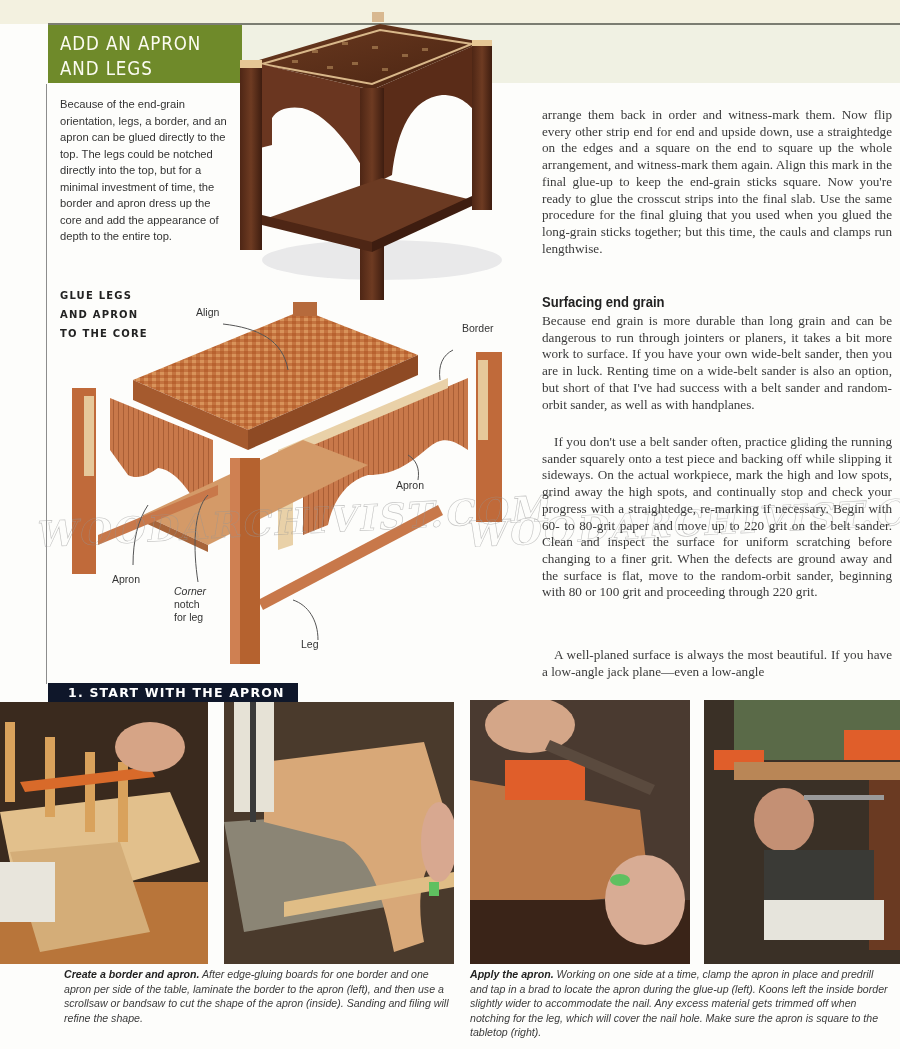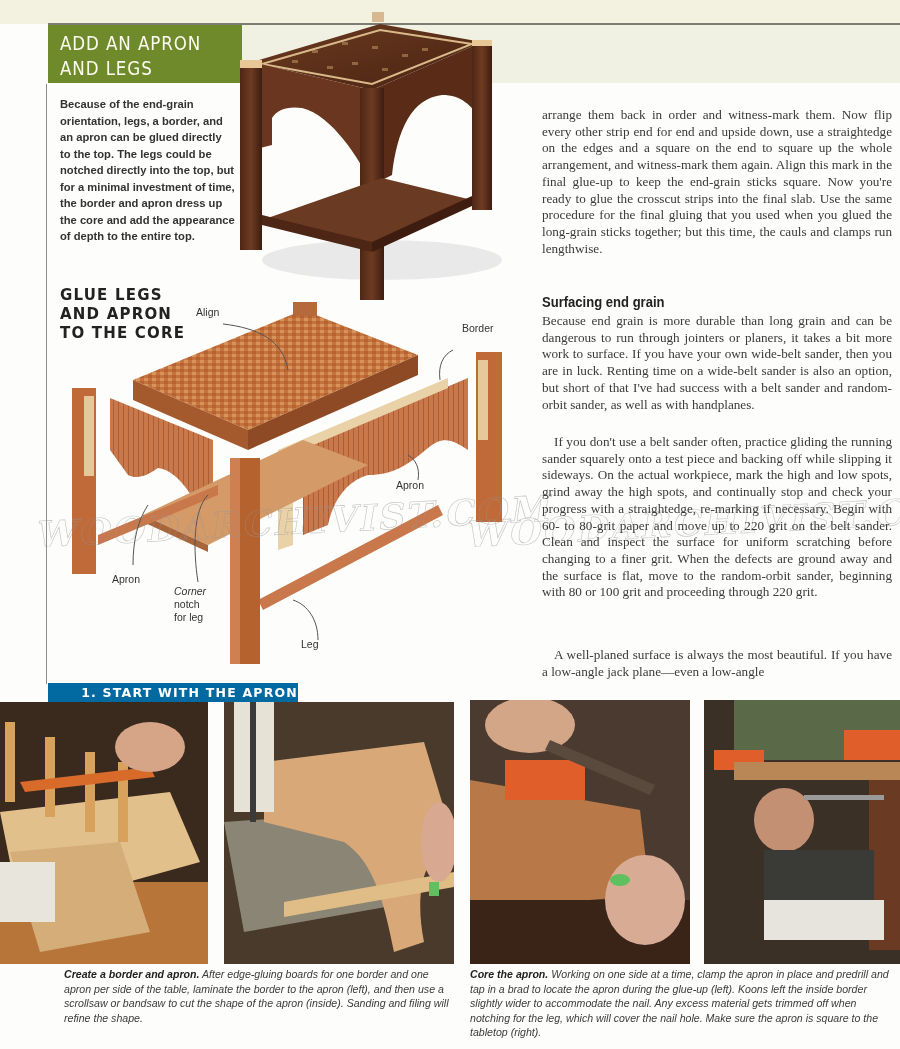--- a/index.html
+++ b/index.html
@@ -9,42 +9,42 @@
     
     .top-band { position: absolute; left: 0; top: 0; width: 900px; height: 24px; background: #f3f1e0; }
     .top-rule { position: absolute; left: 48px; top: 23px; width: 852px; height: 2px; background: #7b7d72; }
     .top-tint { position: absolute; left: 48px; top: 25px; width: 852px; height: 58px; background: #f0f1e3; }
 
     .left-rule { position: absolute; left: 46px; top: 84px; width: 1px; height: 600px; background: #8d8d8d; }
 
     .green-header { position: absolute; left: 48px; top: 25px; width: 194px; height: 58px; background: #6f8a2a; padding: 6px 0 0 12px; }
     .green-header .line { display: block; color: #fbfbf0; font-family: "DejaVu Sans", sans-serif; font-size: 19px; line-height: 25px; letter-spacing: 1px; font-weight: normal; transform: scaleX(0.88); transform-origin: left; }
 
-    .intro { position: absolute; left: 60px; top: 96px; width: 175px; font-size: 11.2px; line-height: 16.5px; color: #333; font-family: "Liberation Sans", sans-serif; font-weight: bold; }
+    .intro { position: absolute; left: 60px; top: 96px; width: 175px; font-size: 11.2px; line-height: 16.5px; color: #333; font-family: "Liberation Sans", sans-serif; }
 
     
     .photo-table { position: absolute; left: 232px; top: 10px; width: 270px; height: 295px; }
 
-    .diagram-title { position: absolute; left: 60px; top: 286px; font-size: 15px; line-height: 19px; font-weight: bold; letter-spacing: 1.2px; color: #222; font-family: "DejaVu Sans", sans-serif; }
+    .diagram-title { position: absolute; left: 60px; top: 286px; font-size: 10px; line-height: 19px; font-weight: bold; letter-spacing: 1.2px; color: #222; font-family: "DejaVu Sans", sans-serif; }
     .diagram-title span { display: block; }
 
     .diagram { position: absolute; left: 48px; top: 300px; width: 470px; height: 380px; }
 
     .label { position: absolute; font-size: 10.5px; color: #333; line-height: 13px; font-family: "Liberation Sans", sans-serif; }
 
     .watermark { position: absolute; font-size: 36px; font-weight: bold; letter-spacing: 2px; color: transparent; -webkit-text-stroke: 0.6px rgba(150,150,150,0.55); font-family: "DejaVu Serif", serif; transform: skewX(-12deg) rotate(-3deg); white-space: nowrap; }
 
     
     .article { position: absolute; left: 542px; width: 350px; font-family: "Liberation Serif", serif; font-size: 13.2px; line-height: 16.7px; color: #3a3a3a; text-align: justify; }
     .article p { text-indent: 0; }
     .article p.indent { text-indent: 12px; }
     .subhead { position: absolute; left: 542px; top: 294px; font-family: "Liberation Sans", sans-serif; font-weight: bold; font-size: 14.5px; color: #222; transform: scaleX(0.9); transform-origin: left; }
 
     
-    .step-banner { position: absolute; left: 48px; top: 683px; width: 250px; height: 19px; background: #0369a1; color: #fff; font-family: "DejaVu Sans", sans-serif; font-weight: bold; font-size: 12.5px; letter-spacing: 1.2px; padding: 2px 0 0 20px; text-align: right; }
+    .step-banner { position: absolute; left: 48px; top: 683px; width: 250px; height: 19px; background: #0f172a; color: #fff; font-family: "DejaVu Sans", sans-serif; font-weight: bold; font-size: 12.5px; letter-spacing: 1.2px; padding: 2px 0 0 20px; }
 
     .photo { position: absolute; overflow: hidden; }
     .photo svg { width: 100%; height: 100%; display: block; }
 
     .caption { position: absolute; font-family: "Liberation Sans", sans-serif; font-style: italic; font-size: 10.6px; line-height: 14.5px; color: #3b3b3b; }
     .caption b { font-weight: bold; color: #222; }
   </style>
 </head>
 <body>
 
@@ -241,14 +241,14 @@
     <rect x="60" y="150" width="110" height="80" fill="#3a3a36"></rect>
     <rect x="60" y="200" width="120" height="40" fill="#e6e4dc"></rect>
     <rect x="100" y="95" width="80" height="5" fill="#9a9a9a"></rect>
   </svg>
 </div>
 
 <p class="caption" style="left:64px; top:967px; width:390px;">
   <b>Create a border and apron.</b><span> After edge-gluing boards for one border and one apron per side of the table, laminate the border to the apron (left), and then use a scrollsaw or bandsaw to cut the shape of the apron (inside). Sanding and filing will refine the shape.</span>
 </p>
 <p class="caption" style="left:470px; top:967px; width:420px;">
-  <b>Core the apron.</b><span> Working on one side at a time, clamp the apron in place and predrill and tap in a brad to locate the apron during the glue-up (left). Koons left the inside border slightly wider to accommodate the nail. Any excess material gets trimmed off when notching for the leg, which will cover the nail hole. Make sure the apron is square to the tabletop (right).</span>
+  <b>Apply the apron.</b><span> Working on one side at a time, clamp the apron in place and predrill and tap in a brad to locate the apron during the glue-up (left). Koons left the inside border slightly wider to accommodate the nail. Any excess material gets trimmed off when notching for the leg, which will cover the nail hole. Make sure the apron is square to the tabletop (right).</span>
 </p>
 
 </body></html>

